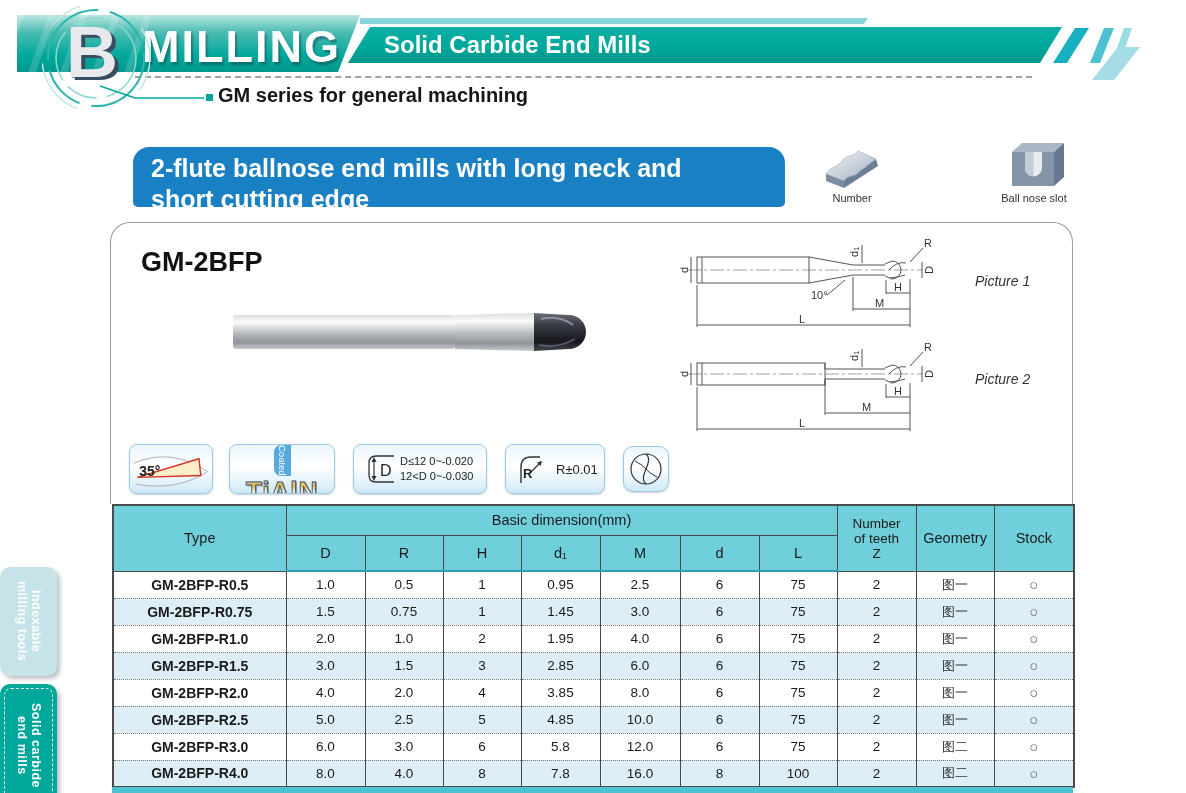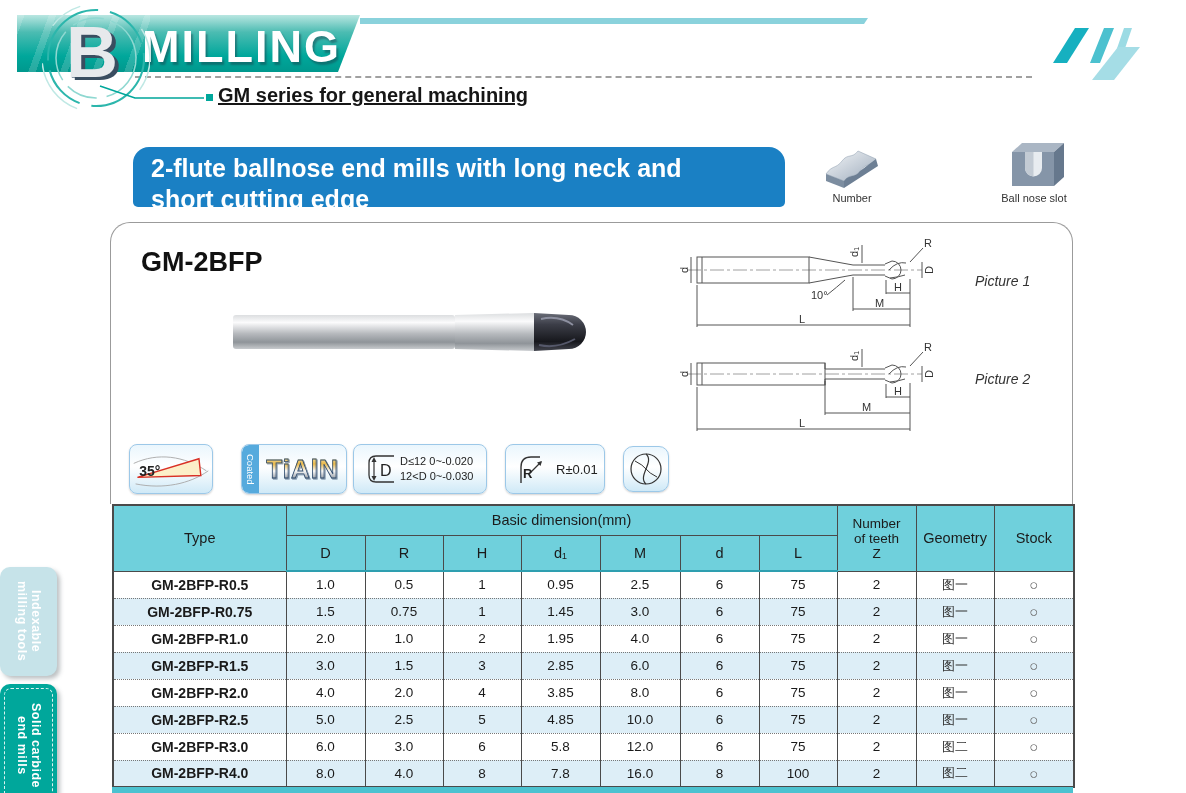--- a/index.html
+++ b/index.html
@@ -31,21 +31,21 @@
   .sl4{ position:absolute; left:1092px; top:47px; width:48px; height:33px; background:#a5dde6;
     clip-path:polygon(26px 0,48px 0,22px 100%,0 100%);}
 
   
   .b-logo{ position:absolute; left:42px; top:0; width:108px; height:120px; z-index:4;}
   .b-logo svg{ position:absolute; left:0; top:0;}
   .b-letter{ position:absolute; left:24px; top:16px; font-size:72px; font-weight:bold; color:#e7e9ec;
     text-shadow:4px 3px 0 #3a4d60,1px 1px 0 #8a97a5; line-height:1;}
   .connector{ position:absolute; left:80px; top:80px; z-index:4;}
   .dashed-line{ position:absolute; left:135px; top:76px; width:897px; border-top:2px dashed #a0a0a0;}
-  .series-label{ position:absolute; left:218px; top:84px; font-size:20px; font-weight:bold; color:#161616;text-decoration:underline;}
+  .series-label{ position:absolute; left:218px; top:84px; font-size:20px; font-weight:bold; color:#161616;}
 
   
   .side-tab{ position:absolute; left:0; width:57px; border-radius:10px;
     box-shadow:3px 3px 4px rgba(110,120,125,.45); display:flex; align-items:center; justify-content:center;}
   .tab1{ top:567px; height:109px; background:#c6e3e9;}
   .tab2{ top:684px; height:122px; background:#00a79b;}
   .tab-dash{ position:absolute; inset:4px; border:1.5px dashed rgba(255,255,255,.85); border-radius:7px;}
   .tab-text{ writing-mode:vertical-rl; color:#fff; font-weight:bold; font-size:12.5px;
     letter-spacing:.5px; text-align:center; line-height:14px;}
   .tab-text span{ display:block;}
@@ -75,21 +75,21 @@
   .pic2-label{ left:864px; top:148px;}
   .tech{ stroke:#555; stroke-width:1; fill:none;}
   .dimtxt{ font-size:11px; fill:#333; stroke:none;}
 
   
   .badge{ position:absolute; top:221px; height:50px;
     background:linear-gradient(180deg,#eaf6fd 0%,#ffffff 45%,#cfe9f7 100%);
     border:1px solid #9cc8e8; border-radius:8px; box-shadow:0 1px 2px rgba(0,0,0,.18);
     display:flex; align-items:center;}
   .badge1{ left:18px; width:84px;}
-  .badge2{ left:130px; width:106px; overflow:hidden;}
+  .badge2{ left:118px; width:106px; overflow:hidden;flex-direction:column;}
   .badge3{ left:242px; width:134px;}
   .badge4{ left:394px; width:100px;}
   .badge5{ left:512px; width:46px; height:46px; top:223px; border-radius:10px; justify-content:center;}
   .coated-strip{ width:17px; height:100%; background:#56aadd; border-radius:7px 0 0 7px;
     display:flex; align-items:center; justify-content:center;}
   .coated-strip span{ writing-mode:vertical-rl; font-size:9.5px; color:#fff;}
   .tialn{ flex:1; text-align:center; font-size:26px; font-weight:bold; letter-spacing:1px;
     color:#c9a143; -webkit-text-stroke:.8px #2c4a6e;
     background:linear-gradient(180deg,#fdf3cd 0%,#e8b84b 32%,#f8f8f8 55%,#9aa0a8 78%,#e8edf2 100%);
     -webkit-background-clip:text; background-clip:text; -webkit-text-fill-color:transparent;
@@ -116,20 +116,23 @@
   .table-bottom-bar{ position:absolute; left:112px; top:787px; width:961px; height:6px; background:#4cc2d0;}
 </style>
 </head>
 <body>
 
 <div class="page">
 
   <div class="band-left"></div>
   <div class="band-mid"></div>
   <div class="thin-bar"></div>
+  <div class="band-right">
+    <span>Solid Carbide End Mills</span>
+  </div>
   <div class="milling-title">MILLING</div>
   <div class="sl sl1"></div>
   <div class="sl sl2"></div>
   <div class="sl sl3"></div>
   <div class="sl4"></div>
 
   <div class="b-logo">
     <svg width="108" height="120" viewBox="0 0 108 120">
       <circle cx="54" cy="58" r="48" fill="none" stroke="#2cb6ac" stroke-width="2" stroke-dasharray="80 12 46 10"></circle>
       <circle cx="54" cy="58" r="40" fill="none" stroke="#8fd8d1" stroke-width="1.5" stroke-dasharray="52 10 32 8"></circle>

